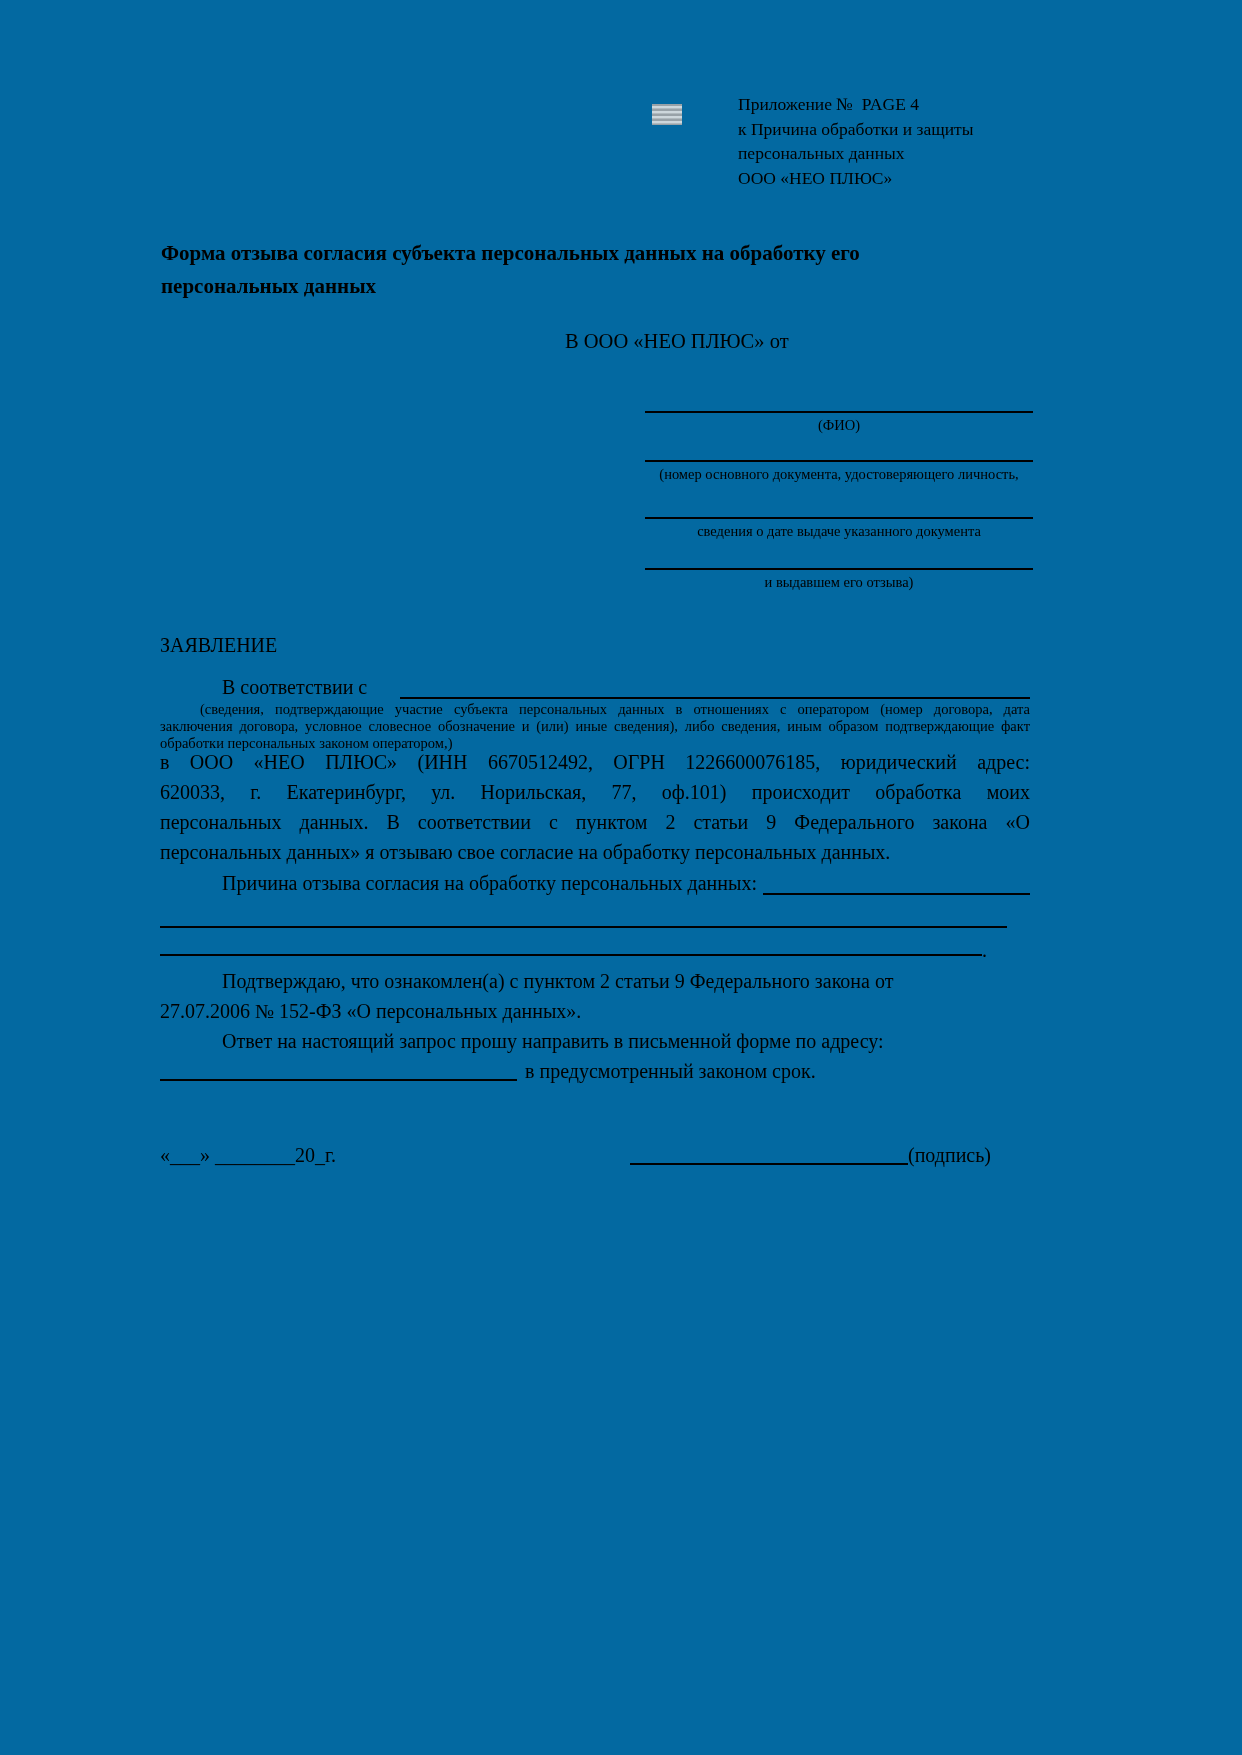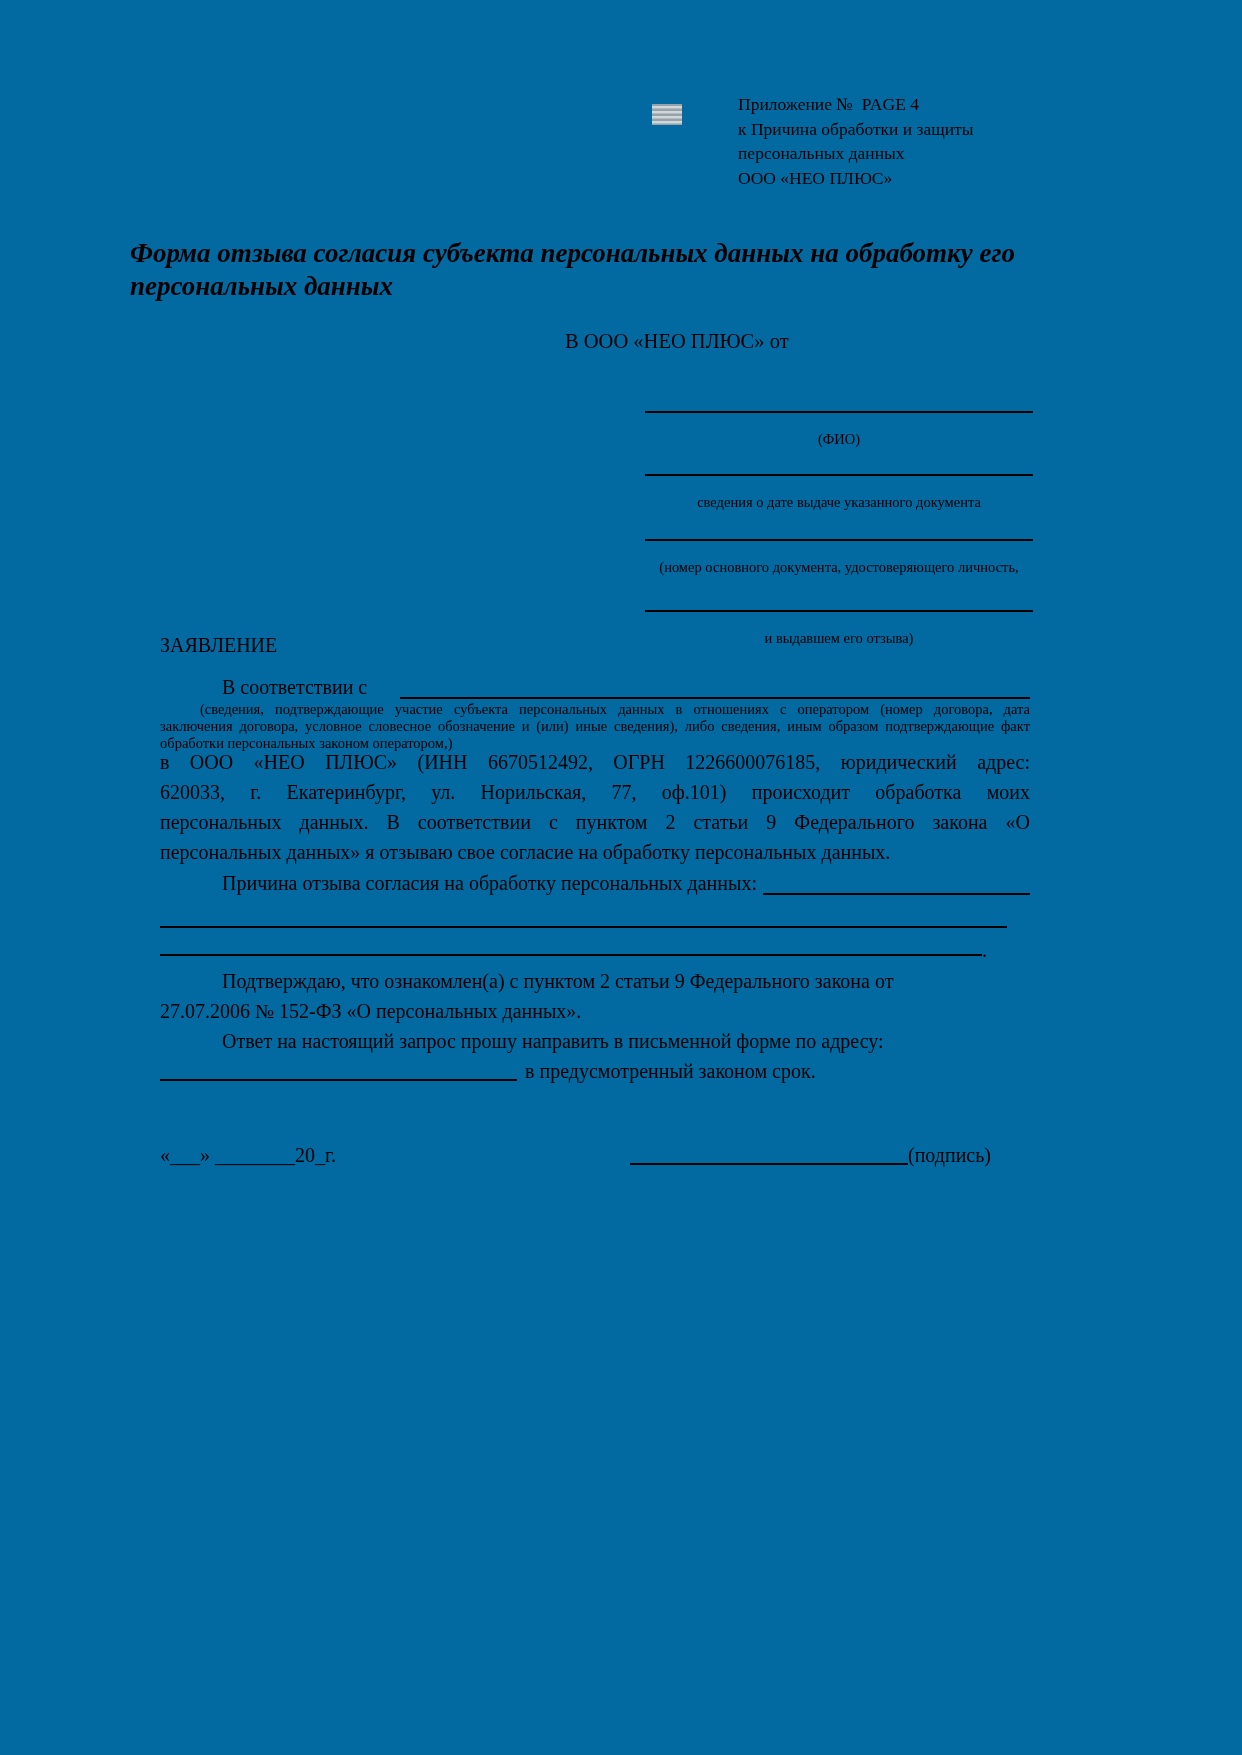--- a/index.html
+++ b/index.html
@@ -8,27 +8,27 @@
 
   
   .header-block { position:absolute; left:738px; top:92px; width:300px; font-size:17.5px; line-height:24.5px; }
   .header-block div { white-space:pre-wrap; }
 
   
   .obj-icon { position:absolute; left:652px; top:104px; width:30px; height:21px;
     background:repeating-linear-gradient(180deg,#a9a9a9 0 2px,#e3e3e3 2px 4px,#c2c2c2 4px 5px);
     filter:blur(0.4px); opacity:0.9; }
 
-  .title { position:absolute; left:130px; top:237px; width:895px; font-size:27px; font-weight:bold; line-height:33px;font-style:italic; }
+  .title { position:absolute; left:161px; top:237px; width:895px; font-size:21px; font-weight:bold; line-height:33px; }
 
   .addressee { position:absolute; left:565px; top:330px; font-size:20.5px; }
 
   .form-fields { position:absolute; left:645px; top:411px; width:388px; }
   .ffield .fline { border-top:2px solid #000; height:0; }
-  .ffield .fcaption { text-align:center; font-size:14.5px; line-height:20px; padding-top:16px; white-space:nowrap; }
+  .ffield .fcaption { text-align:center; font-size:14.5px; line-height:20px; padding-top:2px; white-space:nowrap; }
   .ffield.m1 { margin-bottom:25px; }
   .ffield.m2 { margin-bottom:33px; }
   .ffield.m3 { margin-bottom:27px; }
 
   .col { position:absolute; left:160px; width:870px; font-size:20px; line-height:30px; }
   .statement-heading { top:630px; text-align:left; }
 
   .opening { top:672px; display:flex;gap:27px; }
   .opening .lead { padding-left:62px; white-space:nowrap; }
   .fill-line { flex:1 1 auto; border-bottom:2px solid #000; margin:0 0 3px 6px; }
@@ -79,27 +79,27 @@
     <div>персональных данных</div>
   </div>
 
   <div class="addressee">В ООО «НЕО ПЛЮС» от</div>
 
   <div class="form-fields">
     <div class="ffield m1">
       <div class="fline"></div>
       <div class="fcaption">(ФИО)</div>
     </div>
+    <div class="ffield m2">
+      <div class="fline"></div>
+      <div class="fcaption">(номер основного документа, удостоверяющего личность,</div>
+    </div>
     <div class="ffield m3">
       <div class="fline"></div>
       <div class="fcaption">сведения о дате выдаче указанного документа</div>
-    </div>
-    <div class="ffield m2">
-      <div class="fline"></div>
-      <div class="fcaption">(номер основного документа, удостоверяющего личность,</div>
     </div>
     <div class="ffield">
       <div class="fline"></div>
       <div class="fcaption">и выдавшем его отзыва)</div>
     </div>
   </div>
 
   <div class="col statement-heading">ЗАЯВЛЕНИЕ</div>
 
   <div class="col opening">

